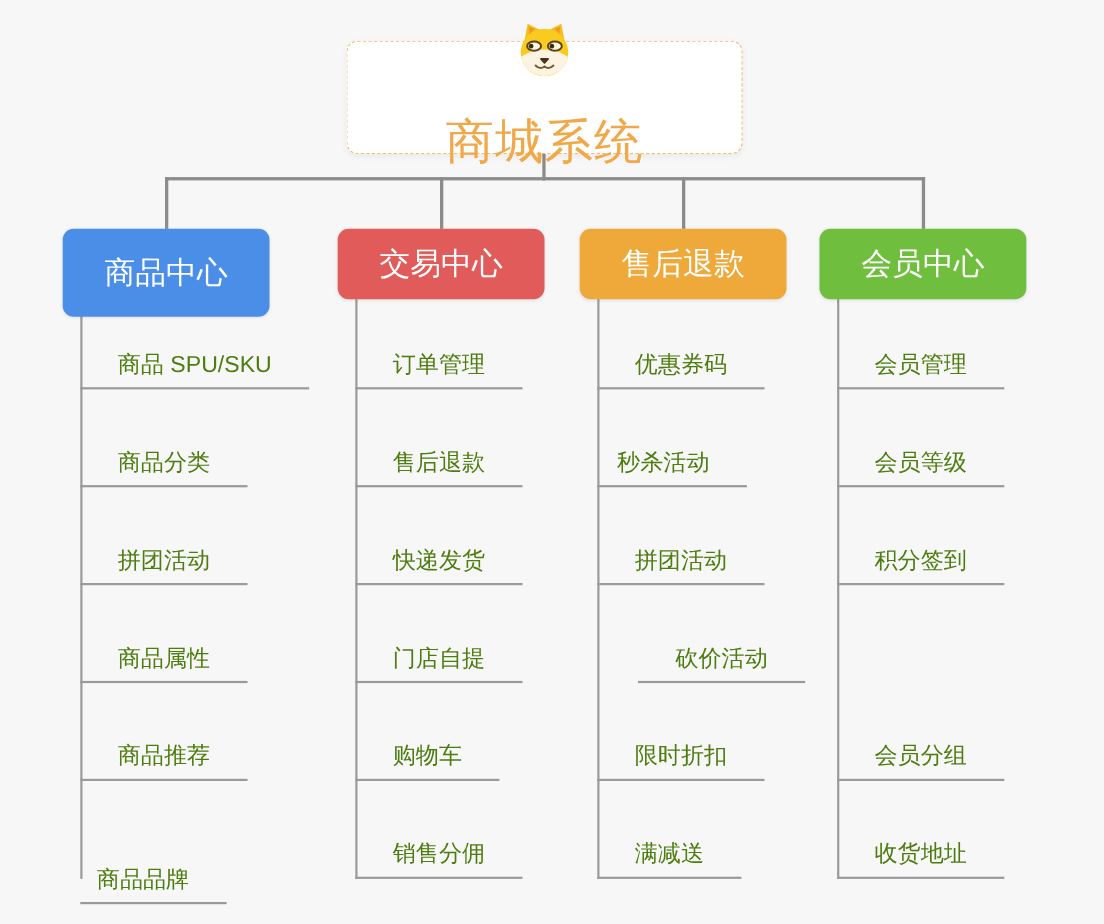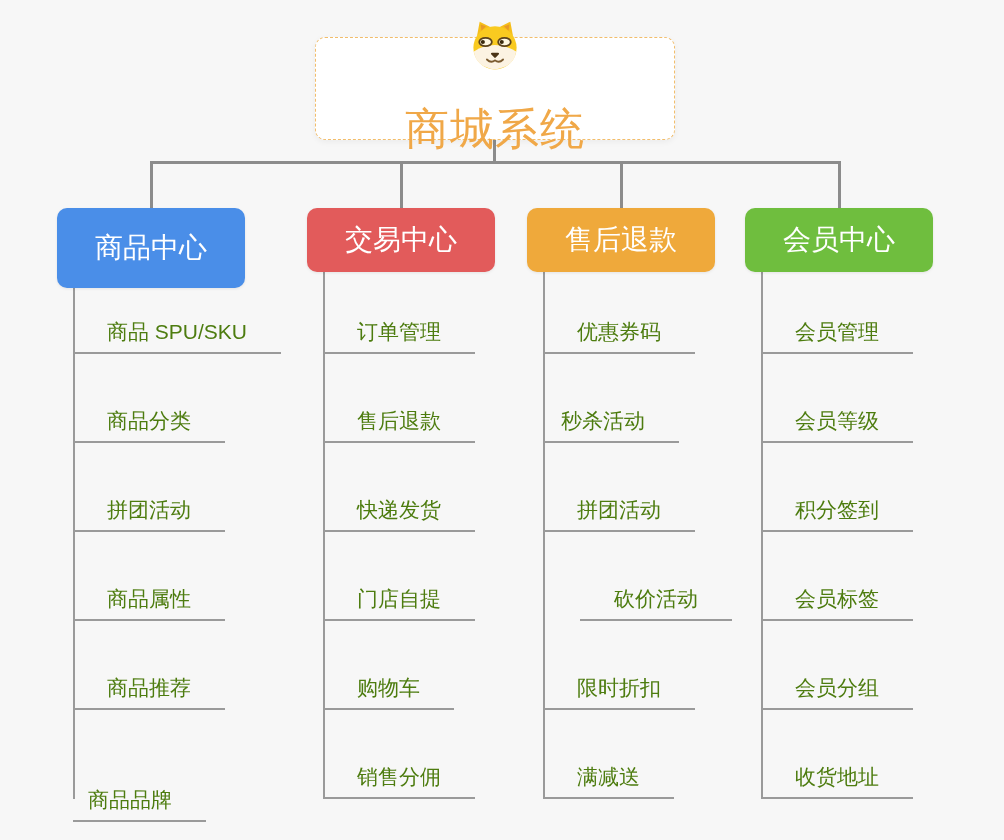--- a/index.html
+++ b/index.html
@@ -98,16 +98,15 @@
     <div class="leaf" style="left: 543px; top: 497px; border-bottom-color: rgb(154, 154, 154);">拼团活动</div>
     <div class="leaf" style="left: 551px; top: 586px; border-bottom-color: rgb(154, 154, 154); margin-left: 29px;">砍价活动</div>
     <div class="leaf" style="left: 543px; top: 675px; border-bottom-color: rgb(154, 154, 154);">限时折扣</div>
     <div class="leaf" style="left: 543px; top: 764px; border-bottom-color: rgb(154, 154, 154);">满减送</div>
     <div class="branch-node" style="left: 745px; width: 188px; height: 64px; background: rgb(111, 190, 62);">
       <span>会员中心</span>
     </div>
     <div class="leaf" style="left: 761px; top: 319px; border-bottom-color: rgb(154, 154, 154); text-align: center;">会员管理</div>
     <div class="leaf" style="left: 761px; top: 408px; border-bottom-color: rgb(154, 154, 154);">会员等级</div>
     <div class="leaf" style="left: 761px; top: 497px; border-bottom-color: rgb(154, 154, 154);">积分签到</div>
-    <div class="leaf" style="left: 761px; top: 586px; border-bottom-color: rgb(154, 154, 154);">会员标签</div>
     <div class="leaf" style="left: 761px; top: 675px; border-bottom-color: rgb(154, 154, 154);">会员分组</div>
     <div class="leaf" style="left: 761px; top: 764px; border-bottom-color: rgb(154, 154, 154);">收货地址</div>
   </div>
 
 </body></html>

